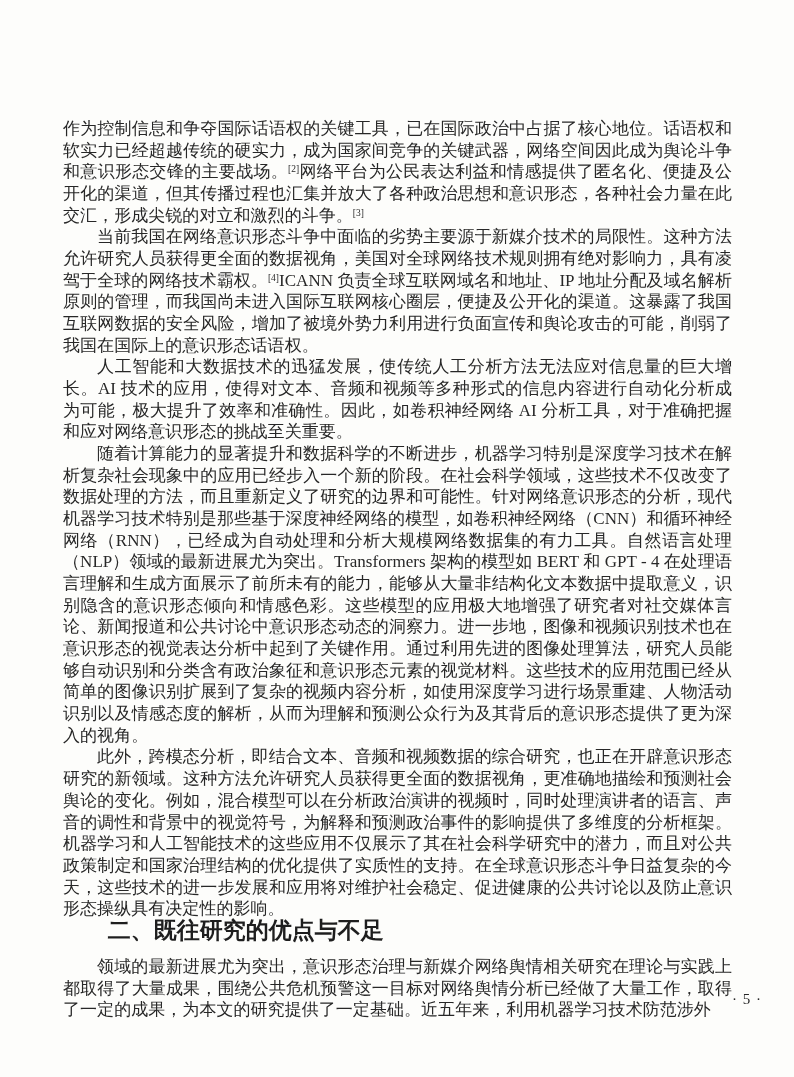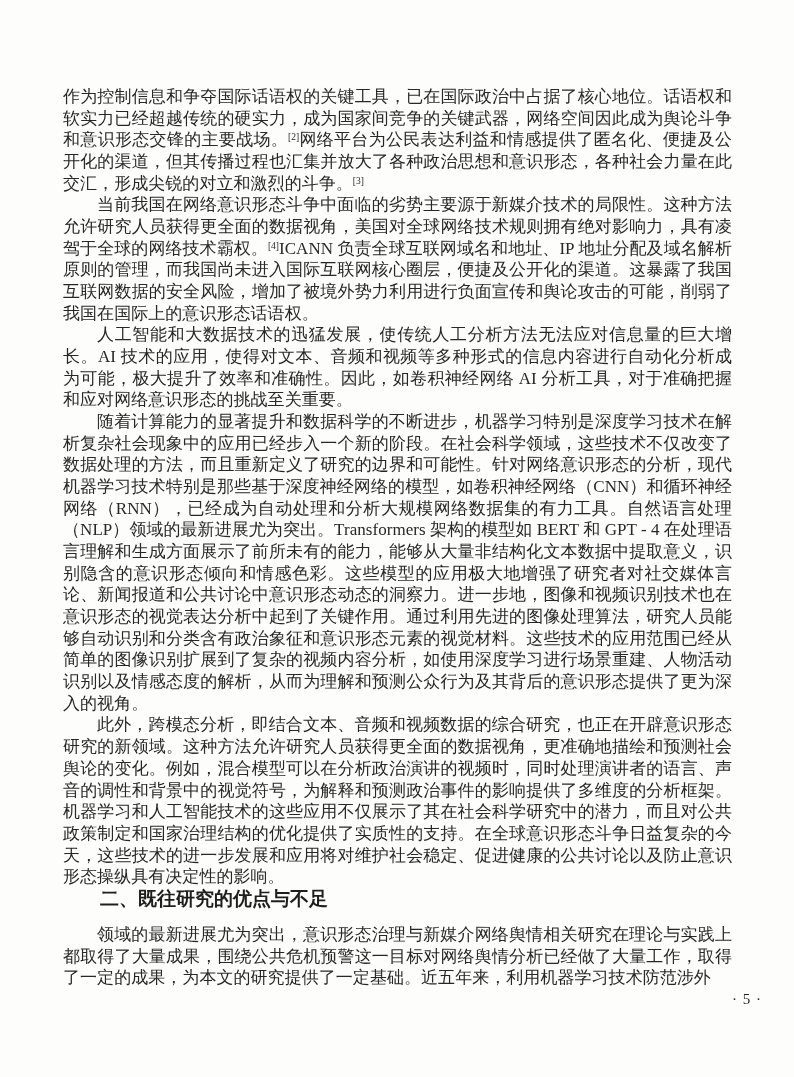--- a/index.html
+++ b/index.html
@@ -5,21 +5,21 @@
   html, body { margin: 0; padding: 0; }
   body {
     width: 794px;
     height: 1077px;
     background: var(--page-background, #fdfdfb);
     font-family: "Liberation Serif", "DejaVu Serif", serif;
     position: relative;
     overflow: hidden;
   }
   .page {
-    padding: 86px 62px 0 63px;
+    padding: 118px 62px 0 63px;
   }
   .para {
     margin: 0;
     font-size: 17px;
     line-height: 21.67px;
     text-align: justify;
     text-justify: inter-ideograph;
     text-indent: 2em;
     letter-spacing: 0.05px;
     color: var(--body-text, #272727);
@@ -27,21 +27,21 @@
   .para.continued { text-indent: 0; }
   sup.cite {
     font-size: 9.5px;
     line-height: 0;
     vertical-align: 5.5px;
     letter-spacing: 0;
   }
   .heading {
     margin: 0 0 14.5px 0;
     font-family: "Liberation Sans", "DejaVu Sans", sans-serif;
-    font-size: 19px;
+    font-size: 23px;
     font-weight: 700;
     line-height: 21.67px;
     text-indent: 1.95em;
     color: var(--heading-text, #1e1e1e);
   }
   .page-number {
     position: absolute;
     top: 991px;
     right: 32px;
     font-size: 15px;

